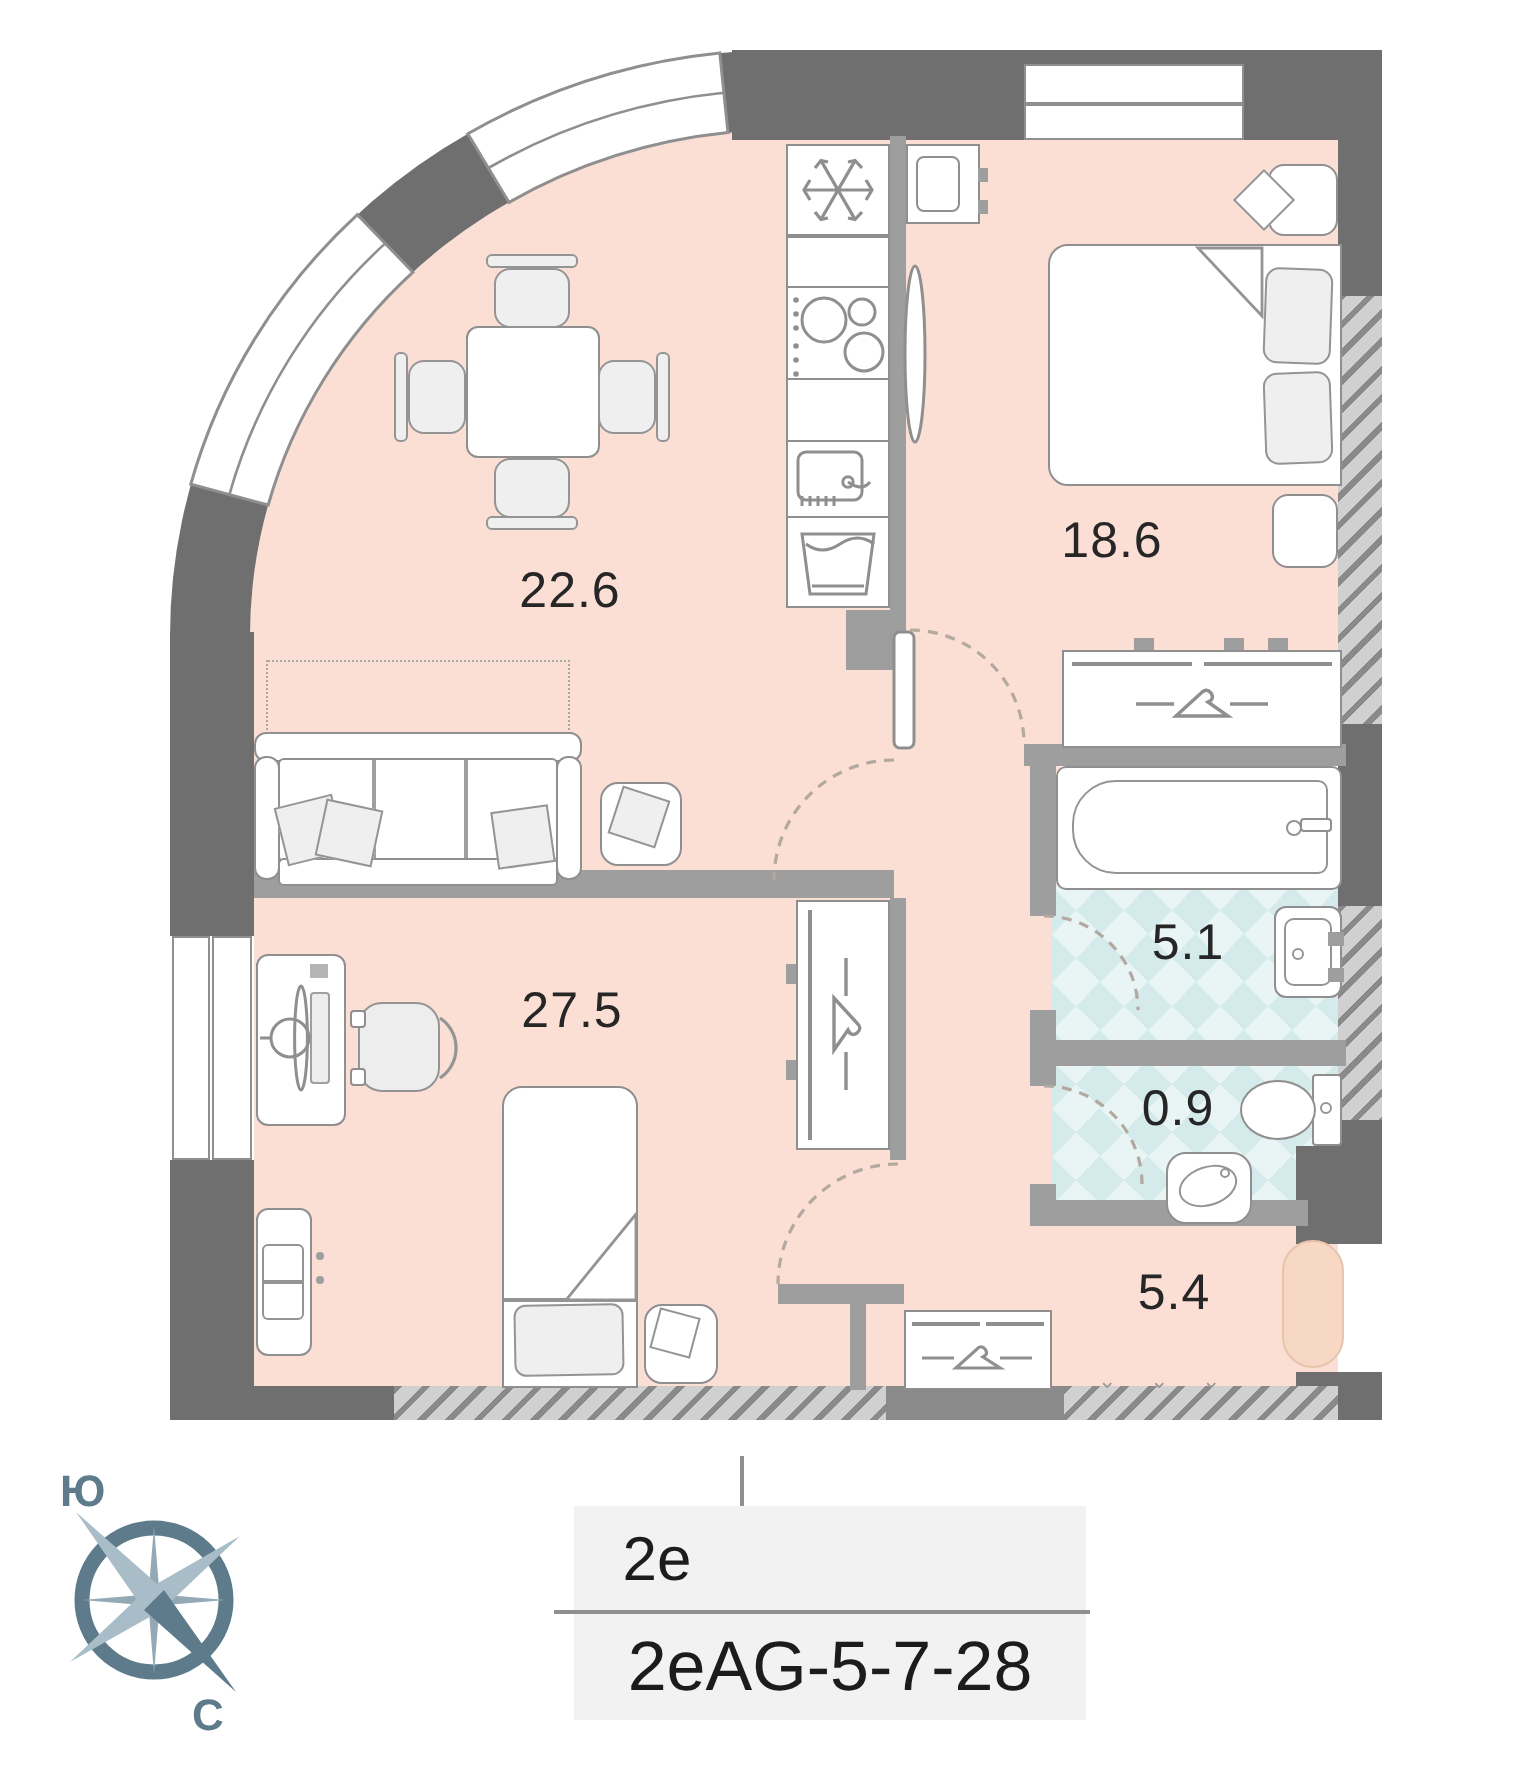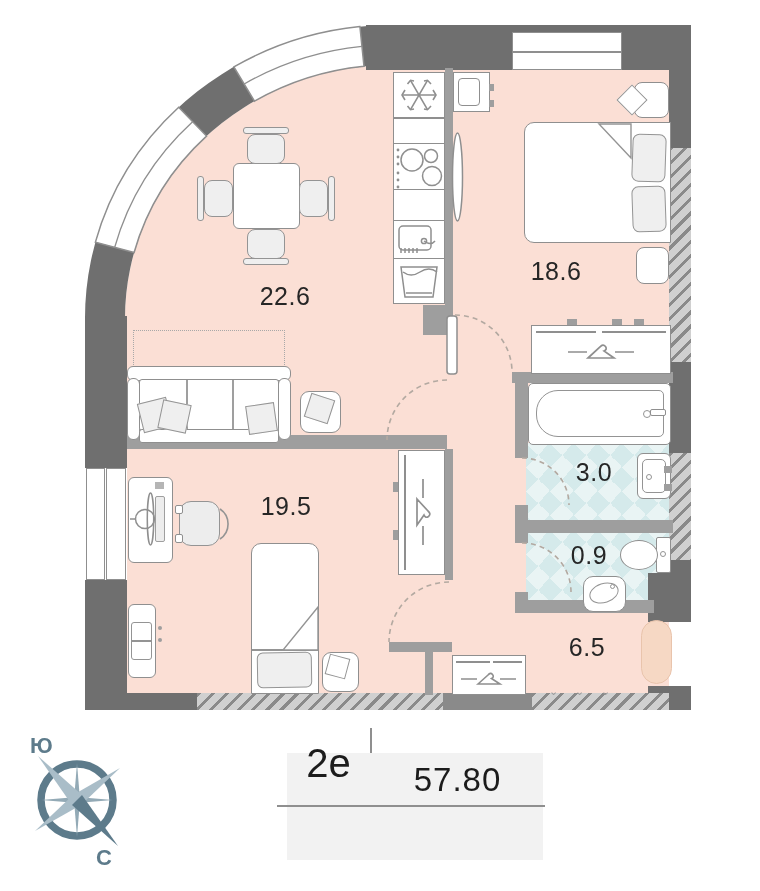--- a/index.html
+++ b/index.html
@@ -240,38 +240,38 @@
       <path d="M455,315 A57,57 0 0 1 512,372"></path>
       <path d="M447,380 A60,60 0 0 0 387,440"></path>
       <path d="M522,458 A47,47 0 0 1 569,505"></path>
       <path d="M522,543 A49,49 0 0 1 571,592"></path>
       <path d="M449,582 A60,60 0 0 0 389,642"></path>
     </g>
   </svg>
 
   <div class="lbl" style="left:285px;top:296px">22.6</div>
   <div class="lbl" style="left:556px;top:271px">18.6</div>
-  <div class="lbl" style="left:286px;top:506px">19.5</div>
-  <div class="lbl" style="left:594px;top:472px">3.0</div>
+  <div class="lbl" style="left:286px;top:506px">27.5</div>
+  <div class="lbl" style="left:594px;top:472px">5.1</div>
   <div class="lbl" style="left:589px;top:555px">0.9</div>
-  <div class="lbl" style="left:587px;top:647px">6.5</div>
+  <div class="lbl" style="left:587px;top:647px">5.4</div>
 
   <div class="abs" style="left:22px;top:733px;width:125px;height:145px">
     <svg width="125" height="145" viewBox="0 0 125 145">
       <circle cx="55" cy="67" r="36" fill="none" stroke="#5d7b8b" stroke-width="7.5"></circle>
       <polygon points="55,30 58,67 55,104 52,67" fill="#93aab6"></polygon>
       <polygon points="19,67 55,64 91,67 55,70" fill="#93aab6"></polygon>
       <polygon points="98,35 59,72 13,98 51,62" fill="#a9bdc8"></polygon>
       <polygon points="16,23 60,62 50,72" fill="#a9bdc8"></polygon>
       <polygon points="96,113 60,62 50,72" fill="#5d7b8b"></polygon>
     </svg>
     <div class="compass-lbl" style="left:8px;top:0px">Ю</div>
     <div class="compass-lbl" style="left:74px;top:112px">С</div>
   </div>
 
   <div class="abs" style="left:370px;top:728px;width:2px;height:79px;background:#8f8f8f"></div>
   <div class="abs" style="left:287px;top:753px;width:256px;height:53px;background:#f2f2f2"></div>
-  <div class="abs tcell" style="left:287px;top:737px;width:83px;height:53px;font-size:40px">2e</div>
-  <div class="abs tcell" style="left:372px;top:753px;width:171px;height:53px;font-size:33px;letter-spacing:1px">57.80</div>
+  <div class="abs tcell" style="left:287px;top:753px;width:83px;height:53px;font-size:31px">2e</div>
   <div class="abs" style="left:277px;top:805px;width:268px;height:2px;background:#8f8f8f"></div>
   <div class="abs" style="left:287px;top:807px;width:256px;height:53px;background:#f2f2f2"></div>
+  <div class="abs tcell" style="left:287px;top:807px;width:256px;height:53px;font-size:35px">2eAG-5-7-28</div>
 
 </div>
 
 </body></html>

